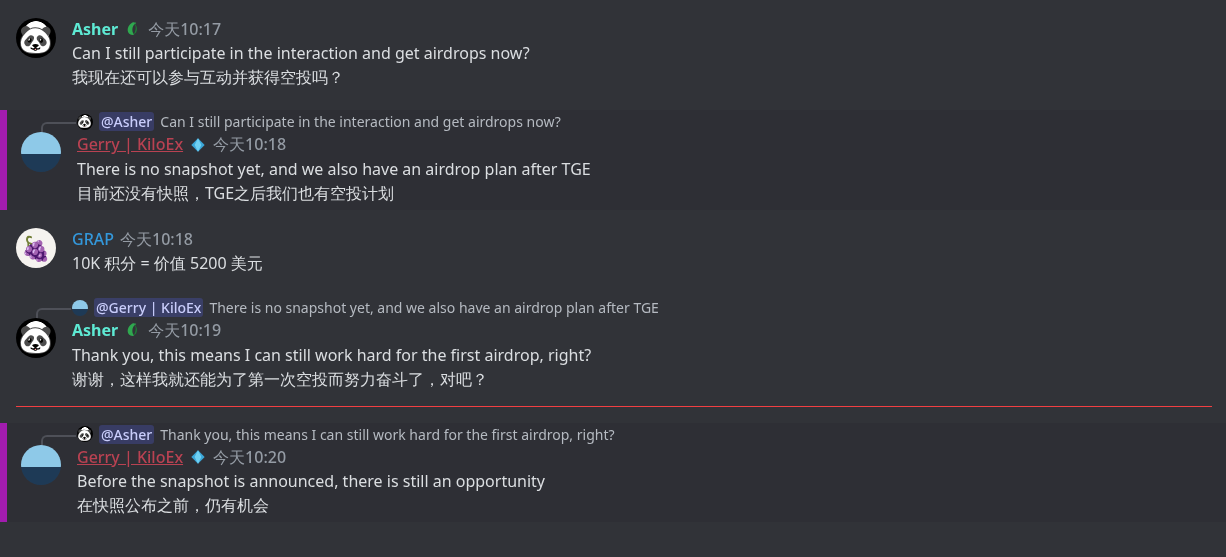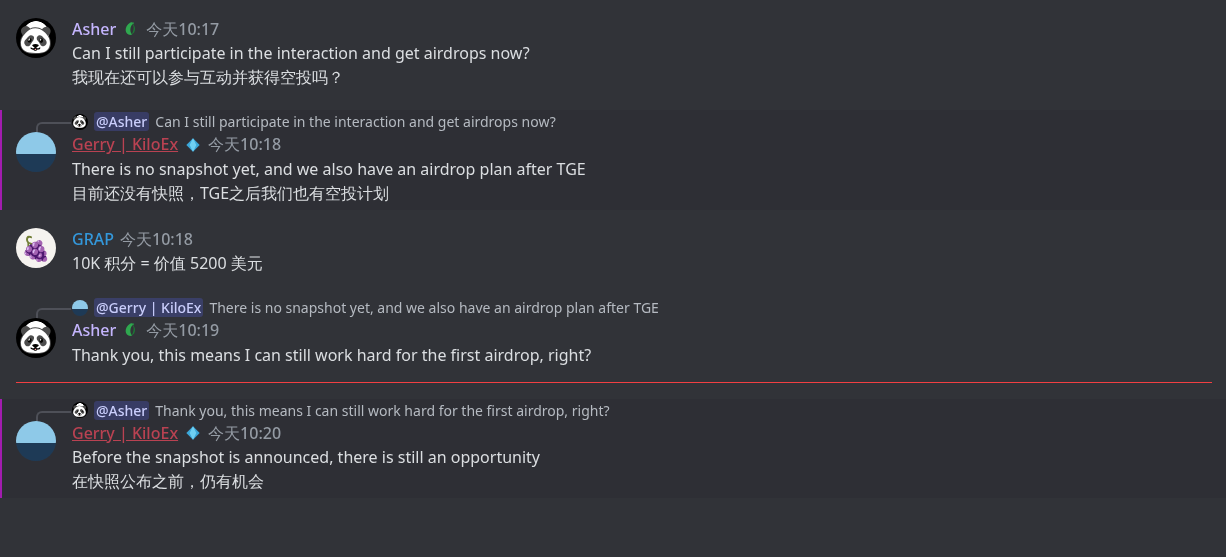--- a/index.html
+++ b/index.html
@@ -11,21 +11,21 @@
     width: 1226px;
     overflow: hidden;
   }
   .msg {
     position: relative;
     padding: 2px 48px 6px 72px;
     margin-top: 16px;
   }
   .msg.highlight {
     background: #2e2f35;
-    border-left: 2px solid #a21caf;
+    border-left: 7px solid #a21caf;
     padding-left: 70px;
   }
   .msg.has-reply { padding-top: 2px; }
   .reply {
     display: flex;
     align-items: center;
     font-size: 14px;
     color: #b5bac1;
     margin-bottom: 2px;
     position: relative;
@@ -94,21 +94,21 @@
     display: flex;
     align-items: baseline;
     gap: 6px;
     line-height: 1.4;
   }
   .username {
     font-weight: 500;
     font-size: 16px;
     cursor: pointer;
   }
-  .u-asher { color: #c4b5fd; }
+  .u-asher { color: #5eead4; font-weight: bold; }
   .u-gerry { color: #b94252; text-decoration: underline; }
   .u-grap  { color: #3498db; }
   .role-icon {
     width: 18px; height: 18px;
     display: inline-flex;
     align-items: center; justify-content: center;
     font-size: 14px;
     align-self: center;
   }
   .role-icon svg { width:16px; height:16px; }
@@ -189,20 +189,21 @@
         <span class="username u-asher">Asher</span>
         <span class="role-icon">
           <svg viewBox="0 0 24 24">
             <path fill="#2fa84f" d="M12 2C8 4 4 8 4 14c0 4 3 7 7 7 1 0 2-.2 3-.6C12 19 11 16 11 13c0-4 2-8 6-10-2-.7-4-1-5-1z"></path>
             <path fill="#1e7a36" d="M13 3c3 2 5 5 5 9 0 4-2 7-5 8 2-3 3-7 3-10 0-3-1-5-3-7z"></path>
           </svg>
         </span>
         <span class="timestamp">今天10:19</span>
       </div>
       <div class="content">Thank you, this means I can still work hard for the first airdrop, right?</div>
+      <div class="content">谢谢，这样我就还能为了第一次空投而努力奋斗了，对吧？</div>
     </div>
     <div class="new-divider"></div>
     <div class="msg highlight has-reply">
       <div class="reply">
         <span class="reply-avatar av-panda"></span>
         <span class="reply-user mention">@Asher</span>
         <span class="reply-text">Thank you, this means I can still work hard for the first airdrop, right?</span>
       </div>
       <div class="avatar av-sea" style="top: 22px;"></div>
       <div class="header">

